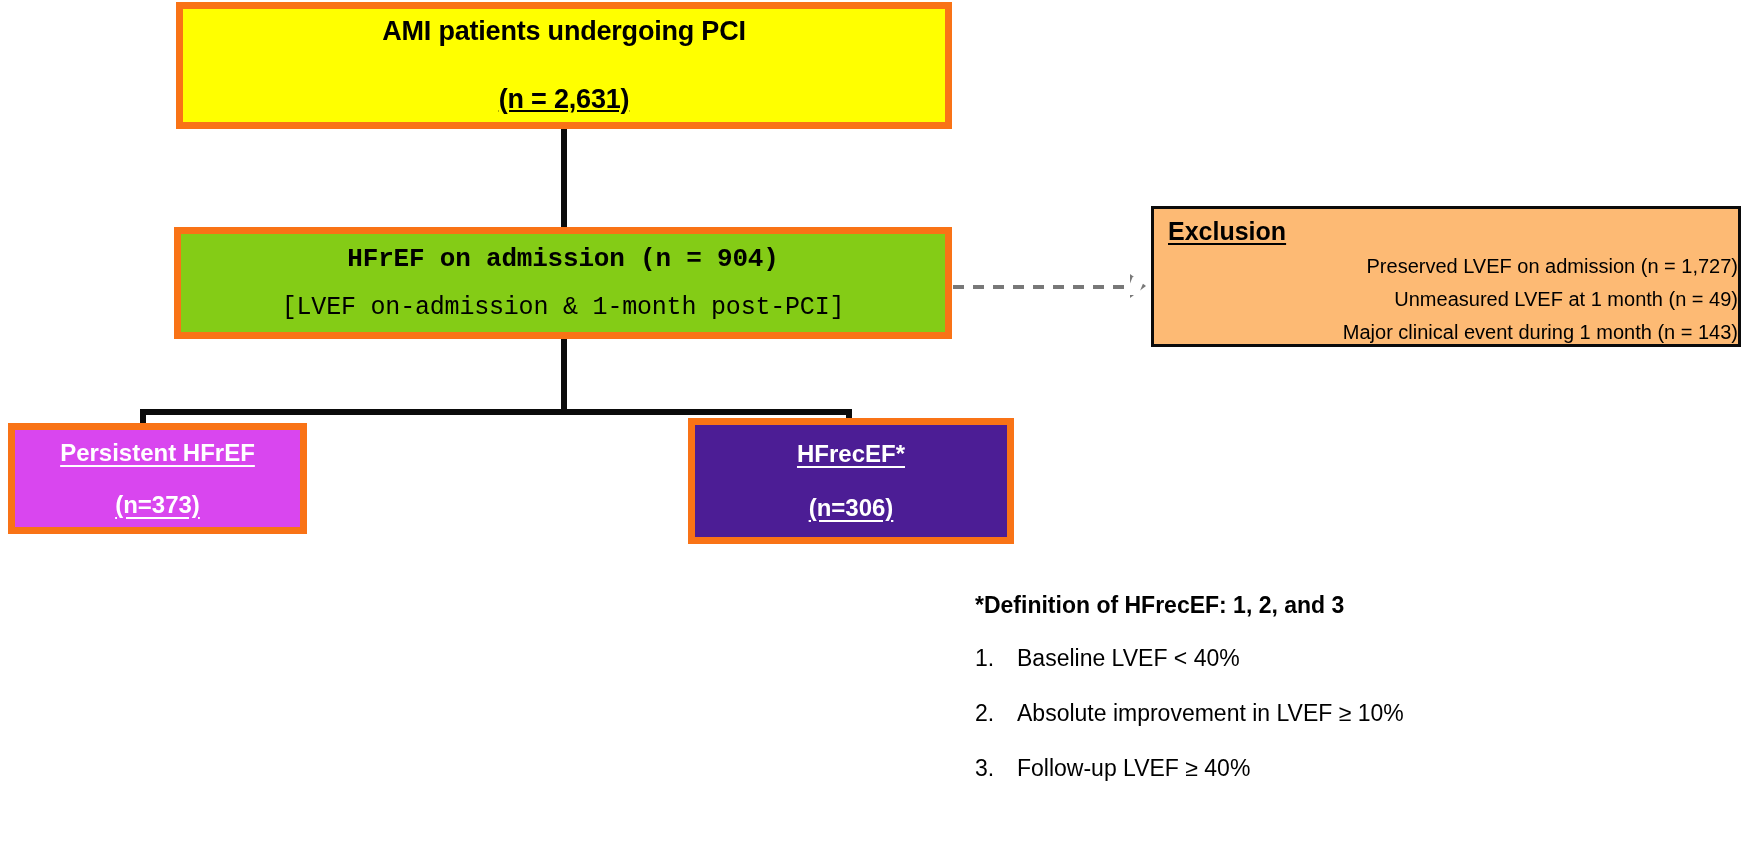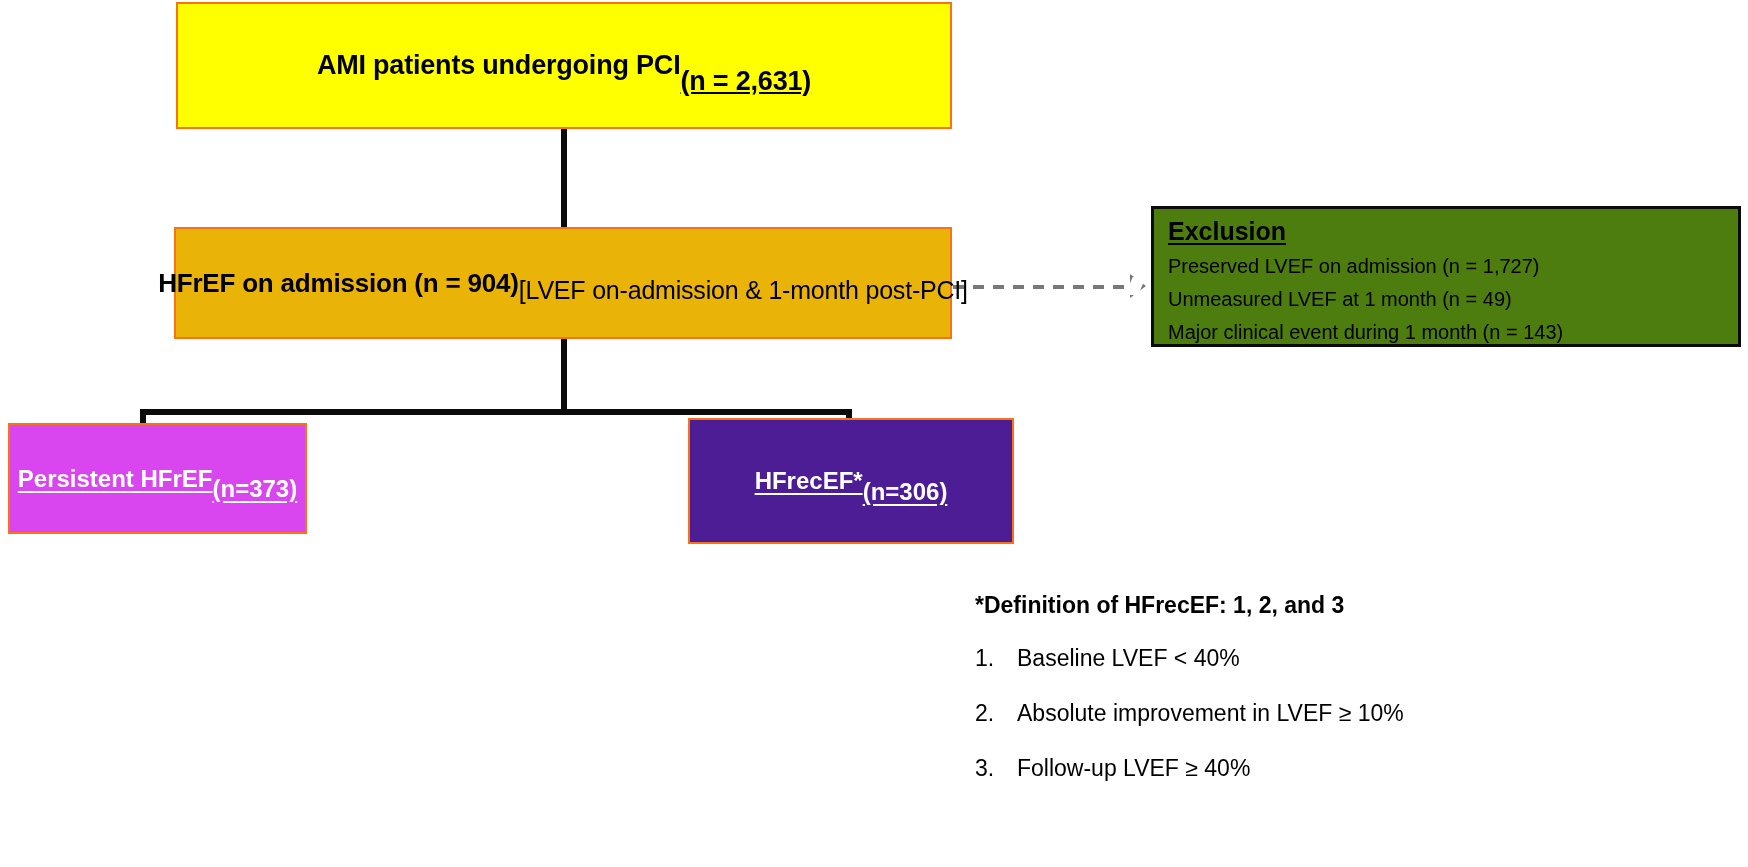--- a/index.html
+++ b/index.html
@@ -19,23 +19,23 @@
     position: absolute;
     left: 0; top: 0;
     width: 1748px;
     height: 867px;
   }
 
   
   .node {
     position: absolute;
     box-sizing: border-box;
-    border: 2px solid #f97316;
+    border: 7px solid #f97316;
     display: flex;
-    flex-direction: row;
+    flex-direction: column;
     align-items: center;
     justify-content: center;
     text-align: center;
     line-height: 1.32;
   }
   .node .line {
     display: block;
     white-space: nowrap;
   }
 
@@ -51,23 +51,24 @@
     letter-spacing: -0.2px;
   }
   #box-yellow .line + .line { margin-top: 32px; text-decoration: underline; }
 
   
   #box-blue {
     left: 174px;
     top: 227px;
     width: 778px;
     height: 112px;
-    background: #eab308;
+    background: #84cc16;
     font-size: 26px;
     letter-spacing: -0.2px;
+    font-family: Liberation Mono, monospace;
   }
   #box-blue .l1 { font-weight: bold; }
   #box-blue .l2 { margin-top: 14px; font-weight: normal; font-size: 25px; }
 
   
   #box-grey {
     left: 8px;
     top: 423px;
     width: 299px;
     height: 111px;
@@ -94,26 +95,27 @@
   #box-red .l2 { margin-top: 22px; }
 
   
   #box-exclusion {
     position: absolute;
     box-sizing: border-box;
     left: 1151px;
     top: 206px;
     width: 590px;
     height: 141px;
-    background: #4d7c0f;
+    background: #fdba74;
     border: 3px solid #0b0b0b;
     display: flex;
     flex-direction: column;
     justify-content: flex-start;
     padding: 8px 0 0 14px;
+    text-align: right;
   }
   #excl-title {
     font-weight: bold;
     font-size: 25px;
     text-decoration: underline;
     text-underline-offset: 3px;
     margin-bottom: 9px;
     align-self: flex-start;
   }
   .excl-item {

